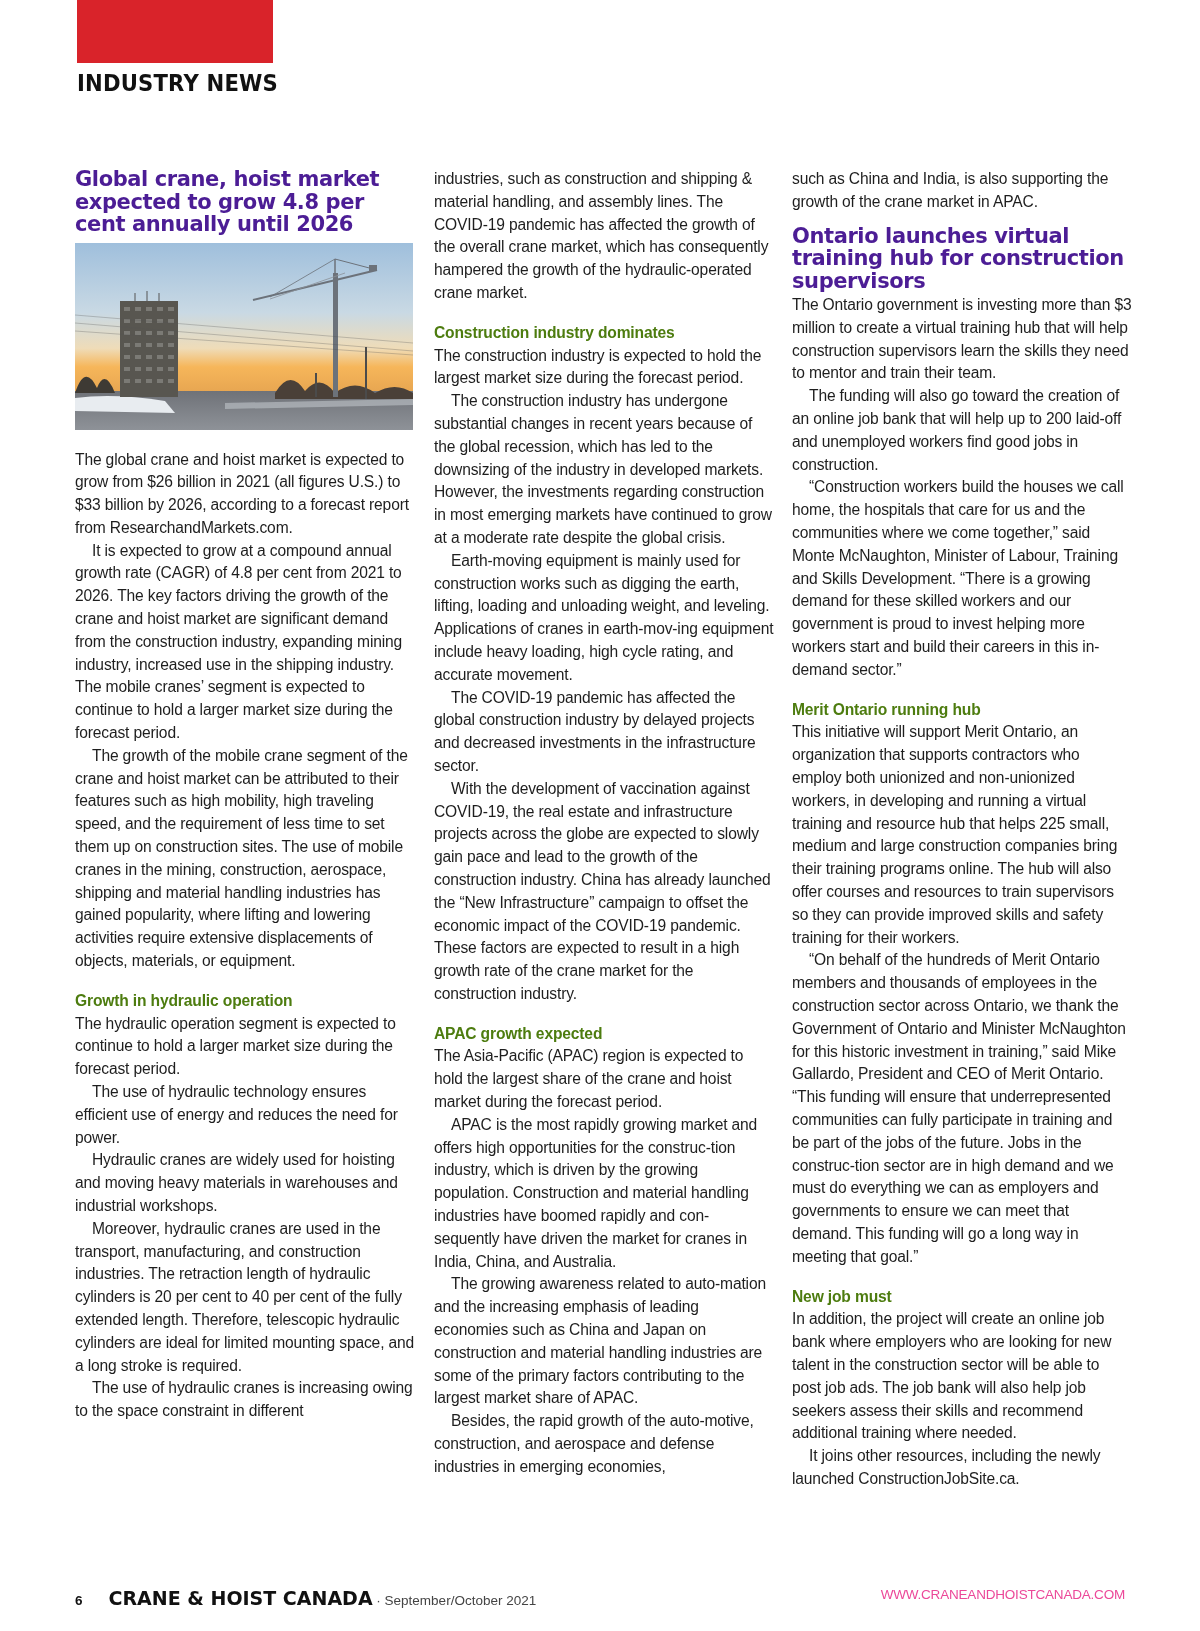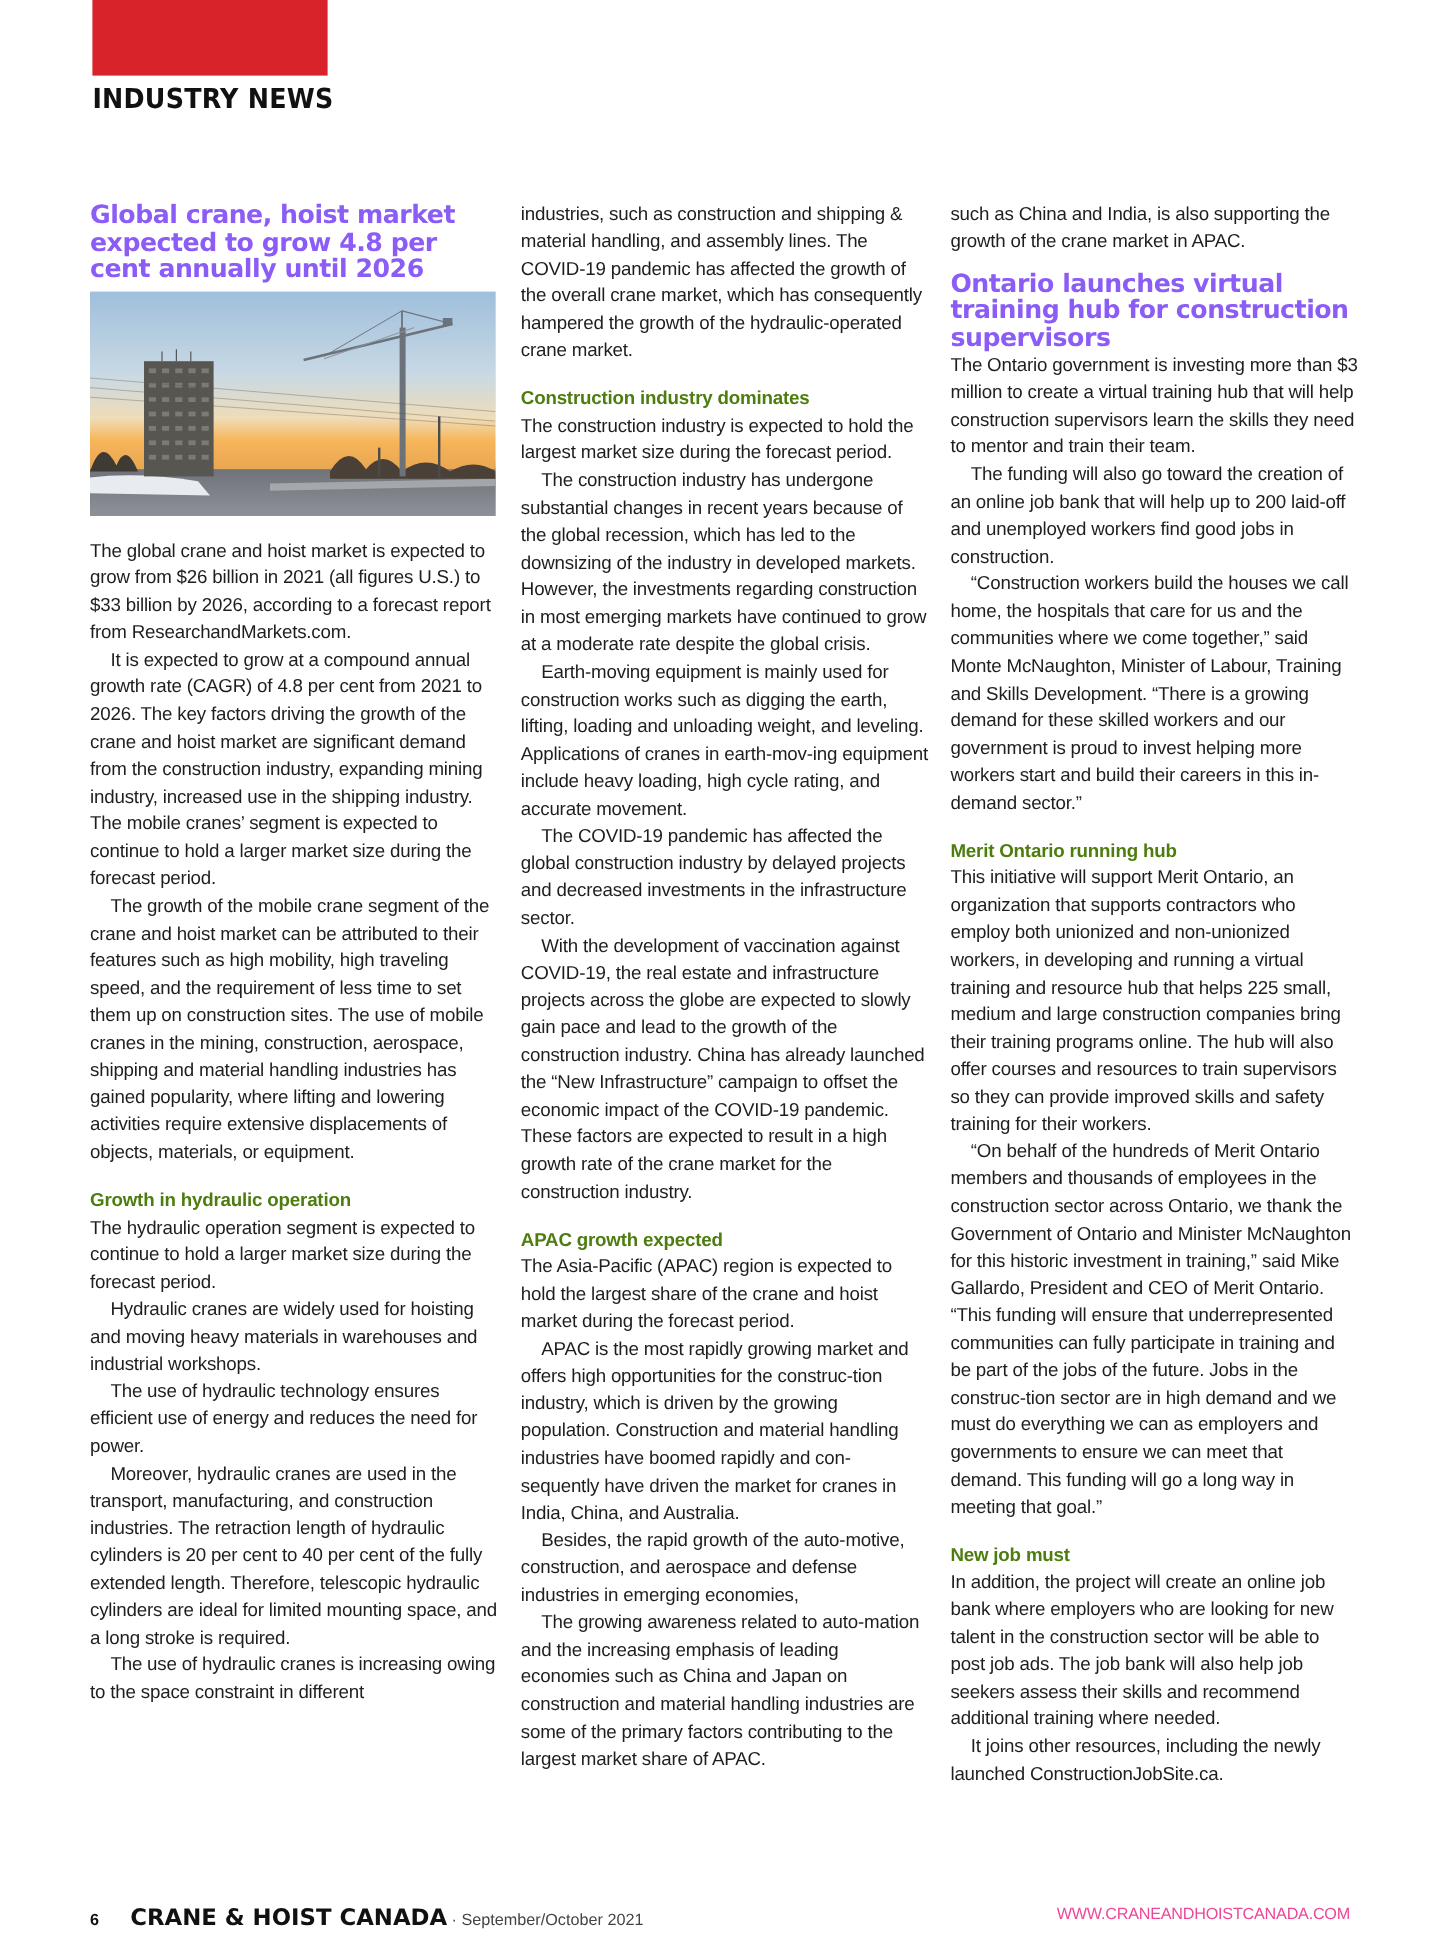--- a/index.html
+++ b/index.html
@@ -3,21 +3,21 @@
 <meta charset="utf-8">
 <style>
   html, body { margin: 0; padding: 0; background: #ffffff; }
   body { width: 1200px; height: 1631px; position: relative; overflow: hidden; color: #1e1e1e; font-family: "Liberation Sans", sans-serif; }
   .red-bar { position: absolute; left: 77px; top: 0; width: 196px; height: 63px; background: #d9232a; }
   .section-label { position: absolute; left: 77px; top: 70px; font-size: 23px; font-weight: 900; letter-spacing: 0.2px; color: #111; font-family: "DejaVu Sans", sans-serif; transform: scaleX(0.92); transform-origin: left top; }
   .col { position: absolute; top: 168px; width: 340px; font-size: 15.6px; line-height: 22.8px; letter-spacing: -0.15px; }
   .col1 { left: 75px; }
   .col2 { left: 434px; }
   .col3 { left: 792px; }
-  .headline { font-family: "DejaVu Sans", sans-serif; font-weight: bold; font-size: 21px; line-height: 22.5px; color: #8b5cf6; margin: 0; letter-spacing: -0.4px; }
+  .headline { font-family: "DejaVu Sans", sans-serif; font-weight: bold; font-size: 21px; line-height: 22.5px; color: #4c1d95; margin: 0; letter-spacing: -0.4px; }
   .col1 .headline { margin-top: 0; }
   .col3 .headline { margin-top: 11px; margin-bottom: 2px; }
   .photo { width: 338px; height: 187px; margin-top: 7px; margin-bottom: 19px; position: relative; overflow: hidden; background: linear-gradient(180deg, #a9c4dd 0%, #c5d6e3 40%, #e6dcc6 62%, #f3c47f 75%, #6e6a64 82%, #8a8e95 100%); }
   p { margin: 0; }
   p.indent { text-indent: 17px; }
   .subhead { font-weight: bold; margin-top: 17px; color: #4d7c0f; }
   .footer { position: absolute; top: 1587px; font-size: 13.5px; }
   .footer-left { left: 75px; }
   .page-num { font-weight: bold; margin-right: 26px; color: #111; }
   .mag-name { font-weight: bold; font-family: "DejaVu Sans", sans-serif; font-size: 19px; color: #111; }
@@ -111,39 +111,39 @@
       <rect x="290" y="104" width="2" height="52" fill="#4b4b4b"></rect>
       <rect x="240" y="130" width="2" height="24" fill="#4b4b4b"></rect>
     </svg>
   </div>
   <p>The global crane and hoist market is expected to grow from $26 billion in 2021 (all figures U.S.) to $33 billion by 2026, according to a forecast report from ResearchandMarkets.com.</p>
   <p class="indent">It is expected to grow at a compound annual growth rate (CAGR) of 4.8 per cent from 2021 to 2026. The key factors driving the growth of the crane and hoist market are significant demand from the construction industry, expanding mining industry, increased use in the shipping industry.</p>
   <p>The mobile cranes’ segment is expected to continue to hold a larger market size during the forecast period.</p>
   <p class="indent">The growth of the mobile crane segment of the crane and hoist market can be attributed to their features such as high mobility, high traveling speed, and the requirement of less time to set them up on construction sites. The use of mobile cranes in the mining, construction, aerospace, shipping and material handling industries has gained popularity, where lifting and lowering activities require extensive displacements of objects, materials, or equipment.</p>
   <p class="subhead">Growth in hydraulic operation</p>
   <p>The hydraulic operation segment is expected to continue to hold a larger market size during the forecast period.</p>
+  <p class="indent">The use of hydraulic technology ensures efficient use of energy and reduces the need for power.</p>
   <p class="indent">Hydraulic cranes are widely used for hoisting and moving heavy materials in warehouses and industrial workshops.</p>
-  <p class="indent">The use of hydraulic technology ensures efficient use of energy and reduces the need for power.</p>
   <p class="indent">Moreover, hydraulic cranes are used in the transport, manufacturing, and construction industries. The retraction length of hydraulic cylinders is 20 per cent to 40 per cent of the fully extended length. Therefore, telescopic hydraulic cylinders are ideal for limited mounting space, and a long stroke is required.</p>
   <p class="indent">The use of hydraulic cranes is increasing owing to the space constraint in different</p>
 </div>
 
 <div class="col col2">
   <p>industries, such as construction and shipping &amp; material handling, and assembly lines. The COVID-19 pandemic has affected the growth of the overall crane market, which has consequently hampered the growth of the hydraulic-operated crane market.</p>
   <p class="subhead">Construction industry dominates</p>
   <p>The construction industry is expected to hold the largest market size during the forecast period.</p>
   <p class="indent">The construction industry has undergone substantial changes in recent years because of the global recession, which has led to the downsizing of the industry in developed markets. However, the investments regarding construction in most emerging markets have continued to grow at a moderate rate despite the global crisis.</p>
   <p class="indent">Earth-moving equipment is mainly used for construction works such as digging the earth, lifting, loading and unloading weight, and leveling. Applications of cranes in earth-mov-ing equipment include heavy loading, high cycle rating, and accurate movement.</p>
   <p class="indent">The COVID-19 pandemic has affected the global construction industry by delayed projects and decreased investments in the infrastructure sector.</p>
   <p class="indent">With the development of vaccination against COVID-19, the real estate and infrastructure projects across the globe are expected to slowly gain pace and lead to the growth of the construction industry. China has already launched the “New Infrastructure” campaign to offset the economic impact of the COVID-19 pandemic. These factors are expected to result in a high growth rate of the crane market for the construction industry.</p>
   <p class="subhead">APAC growth expected</p>
   <p>The Asia-Pacific (APAC) region is expected to hold the largest share of the crane and hoist market during the forecast period.</p>
   <p class="indent">APAC is the most rapidly growing market and offers high opportunities for the construc-tion industry, which is driven by the growing population. Construction and material handling industries have boomed rapidly and con-sequently have driven the market for cranes in India, China, and Australia.</p>
+  <p class="indent">The growing awareness related to auto-mation and the increasing emphasis of leading economies such as China and Japan on construction and material handling industries are some of the primary factors contributing to the largest market share of APAC.</p>
   <p class="indent">Besides, the rapid growth of the auto-motive, construction, and aerospace and defense industries in emerging economies,</p>
-  <p class="indent">The growing awareness related to auto-mation and the increasing emphasis of leading economies such as China and Japan on construction and material handling industries are some of the primary factors contributing to the largest market share of APAC.</p>
 </div>
 
 <div class="col col3">
   <p>such as China and India, is also supporting the growth of the crane market in APAC.</p>
   <h2 class="headline">Ontario launches virtual training hub for construction supervisors</h2>
   <p>The Ontario government is investing more than $3 million to create a virtual training hub that will help construction supervisors learn the skills they need to mentor and train their team.</p>
   <p class="indent">The funding will also go toward the creation of an online job bank that will help up to 200 laid-off and unemployed workers find good jobs in construction.</p>
   <p class="indent">“Construction workers build the houses we call home, the hospitals that care for us and the communities where we come together,” said Monte McNaughton, Minister of Labour, Training and Skills Development. “There is a growing demand for these skilled workers and our government is proud to invest helping more workers start and build their careers in this in-demand sector.”</p>
   <p class="subhead">Merit Ontario running hub</p>
   <p>This initiative will support Merit Ontario, an organization that supports contractors who employ both unionized and non-unionized workers, in developing and running a virtual training and resource hub that helps 225 small, medium and large construction companies bring their training programs online. The hub will also offer courses and resources to train supervisors so they can provide improved skills and safety training for their workers.</p>

